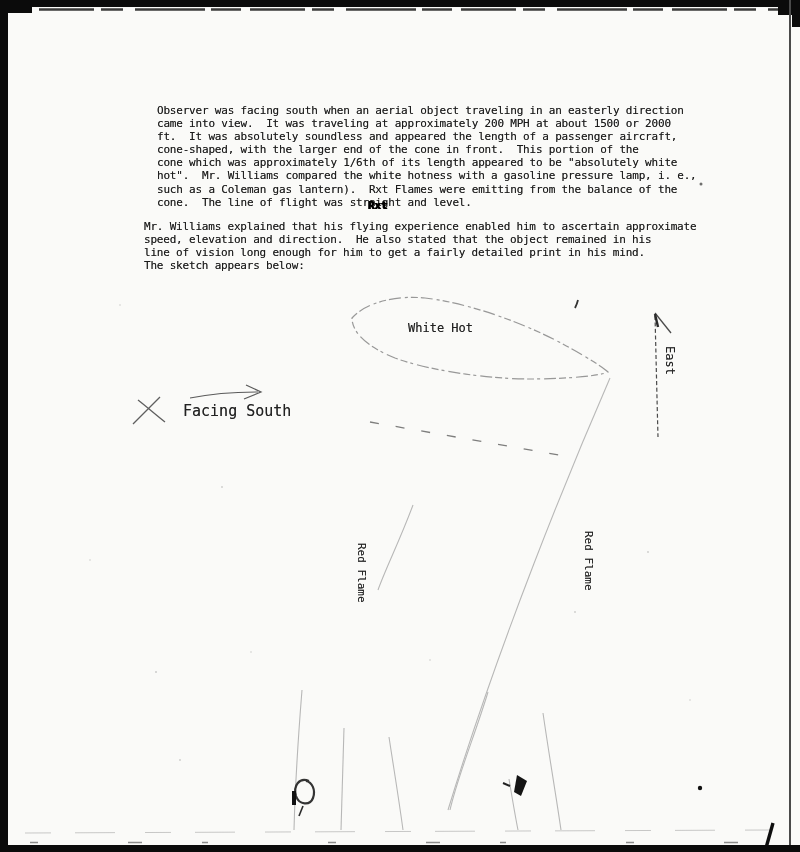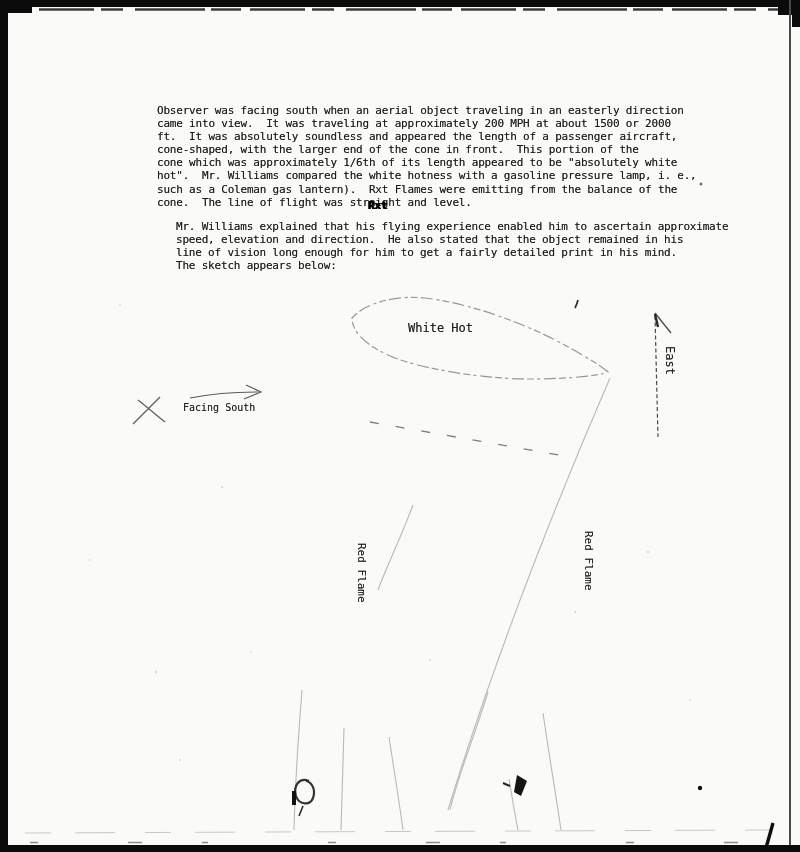--- a/index.html
+++ b/index.html
@@ -17,34 +17,34 @@
   .border-right-line{position:absolute;left:789px;top:0;width:2px;height:852px;background:#4a4a4a;}
   .corner-tr{position:absolute;left:778px;top:0;width:22px;height:15px;background:#0b0b0b;}
   .corner-tr2{position:absolute;left:792px;top:0;width:8px;height:27px;background:#0b0b0b;}
   
   .typed{
     position:absolute;white-space:pre;color:#1b1b1b;
     font-size:11px;line-height:13.1px;letter-spacing:-0.2px;
     text-shadow:0 0 0.4px rgba(20,20,20,0.55);
   }
   .para1{left:157px;top:104px;}
-  .para2{left:144px;top:220px;text-indent:0;margin-left:32px;}
+  .para2{left:144px;top:220px;text-indent:0;}
   .overstrike{
     position:absolute;left:368px;top:184px;color:#000;font-weight:bold;
     font-size:11px;letter-spacing:-0.2px;line-height:11px;
     text-shadow:0.6px 0 0 #000, -0.4px 0 0 #111;
     margin-top:16px;
   }
   
   .sk-label{
     position:absolute;color:#222;white-space:pre;
     text-shadow:0 0 0.4px rgba(20,20,20,0.5);
   }
   .white-hot{left:408px;top:321px;font-size:12px;text-align:right;}
-  .facing-south{left:183px;top:402px;font-size:10px;}
+  .facing-south{left:183px;top:402px;font-size:15px;}
   .east{left:677px;top:346px;font-size:12px;transform:rotate(90deg);transform-origin:top left;}
   .red-flame-l{left:368px;top:543px;font-size:11px;transform:rotate(90deg);transform-origin:top left;}
   .red-flame-r{left:595px;top:531px;font-size:11px;transform:rotate(90deg);transform-origin:top left;}
   svg.overlay{position:absolute;left:0;top:0;}
 </style>
 </head>
 <body>
 
 <div class="scan">
 

